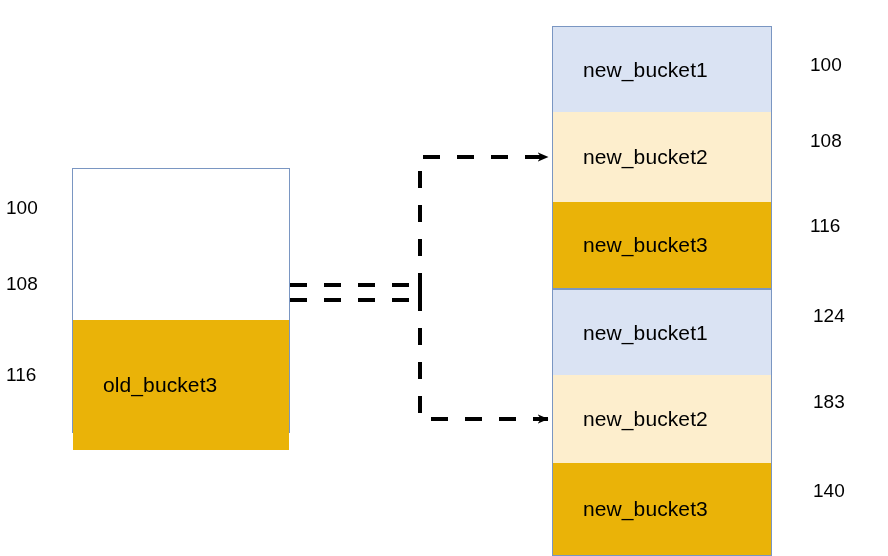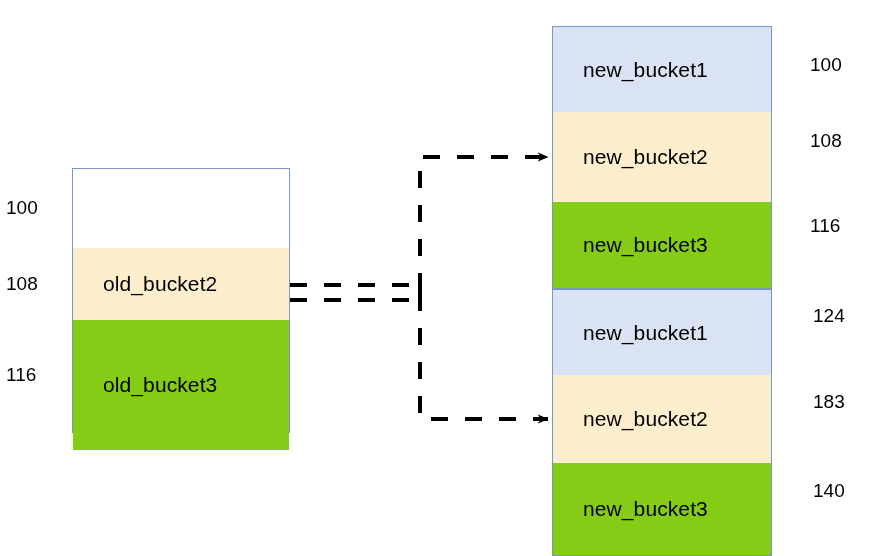--- a/index.html
+++ b/index.html
@@ -33,21 +33,21 @@
     align-items: center;
     justify-content: flex-start;
     padding-left: 30px;
     font-size: 21px;
     color: #000000;
     letter-spacing: 0.1px;
     white-space: nowrap;
   }
   .cell.blue   { background: #dae3f3; }
   .cell.yellow { background: #fdeecd; }
-  .cell.green  { background: #84cc16; }
+  .cell.green  { background: #eab308; }
 
   
   .addr {
     position: absolute;
     font-size: 19px;
     color: #000000;
     white-space: nowrap;
     line-height: 1;
   }
 
@@ -63,23 +63,20 @@
 </style>
 </head>
 <body>
 
 <div id="canvas">
 
   <div class="block" style="left:72px; top:168px; width:218px; height:265px;">
   </div>
 
 
-  <div class="cell yellow" style="left:73px; top:248px; width:216px; height:72px;">
-    <span>old_bucket2</span>
-  </div>
 
   <div class="cell green" style="left:73px; top:320px; width:216px; height:130px;">
     <span>old_bucket3</span>
   </div>
 
   <div class="addr" style="left:6px; top:198px;">100</div>
   <div class="addr" style="left:6px; top:274px;">108</div>
   <div class="addr" style="left:6px; top:365px;">116</div>
 
   <div class="block" style="left:552px; top:26px; width:220px; height:263px;">

